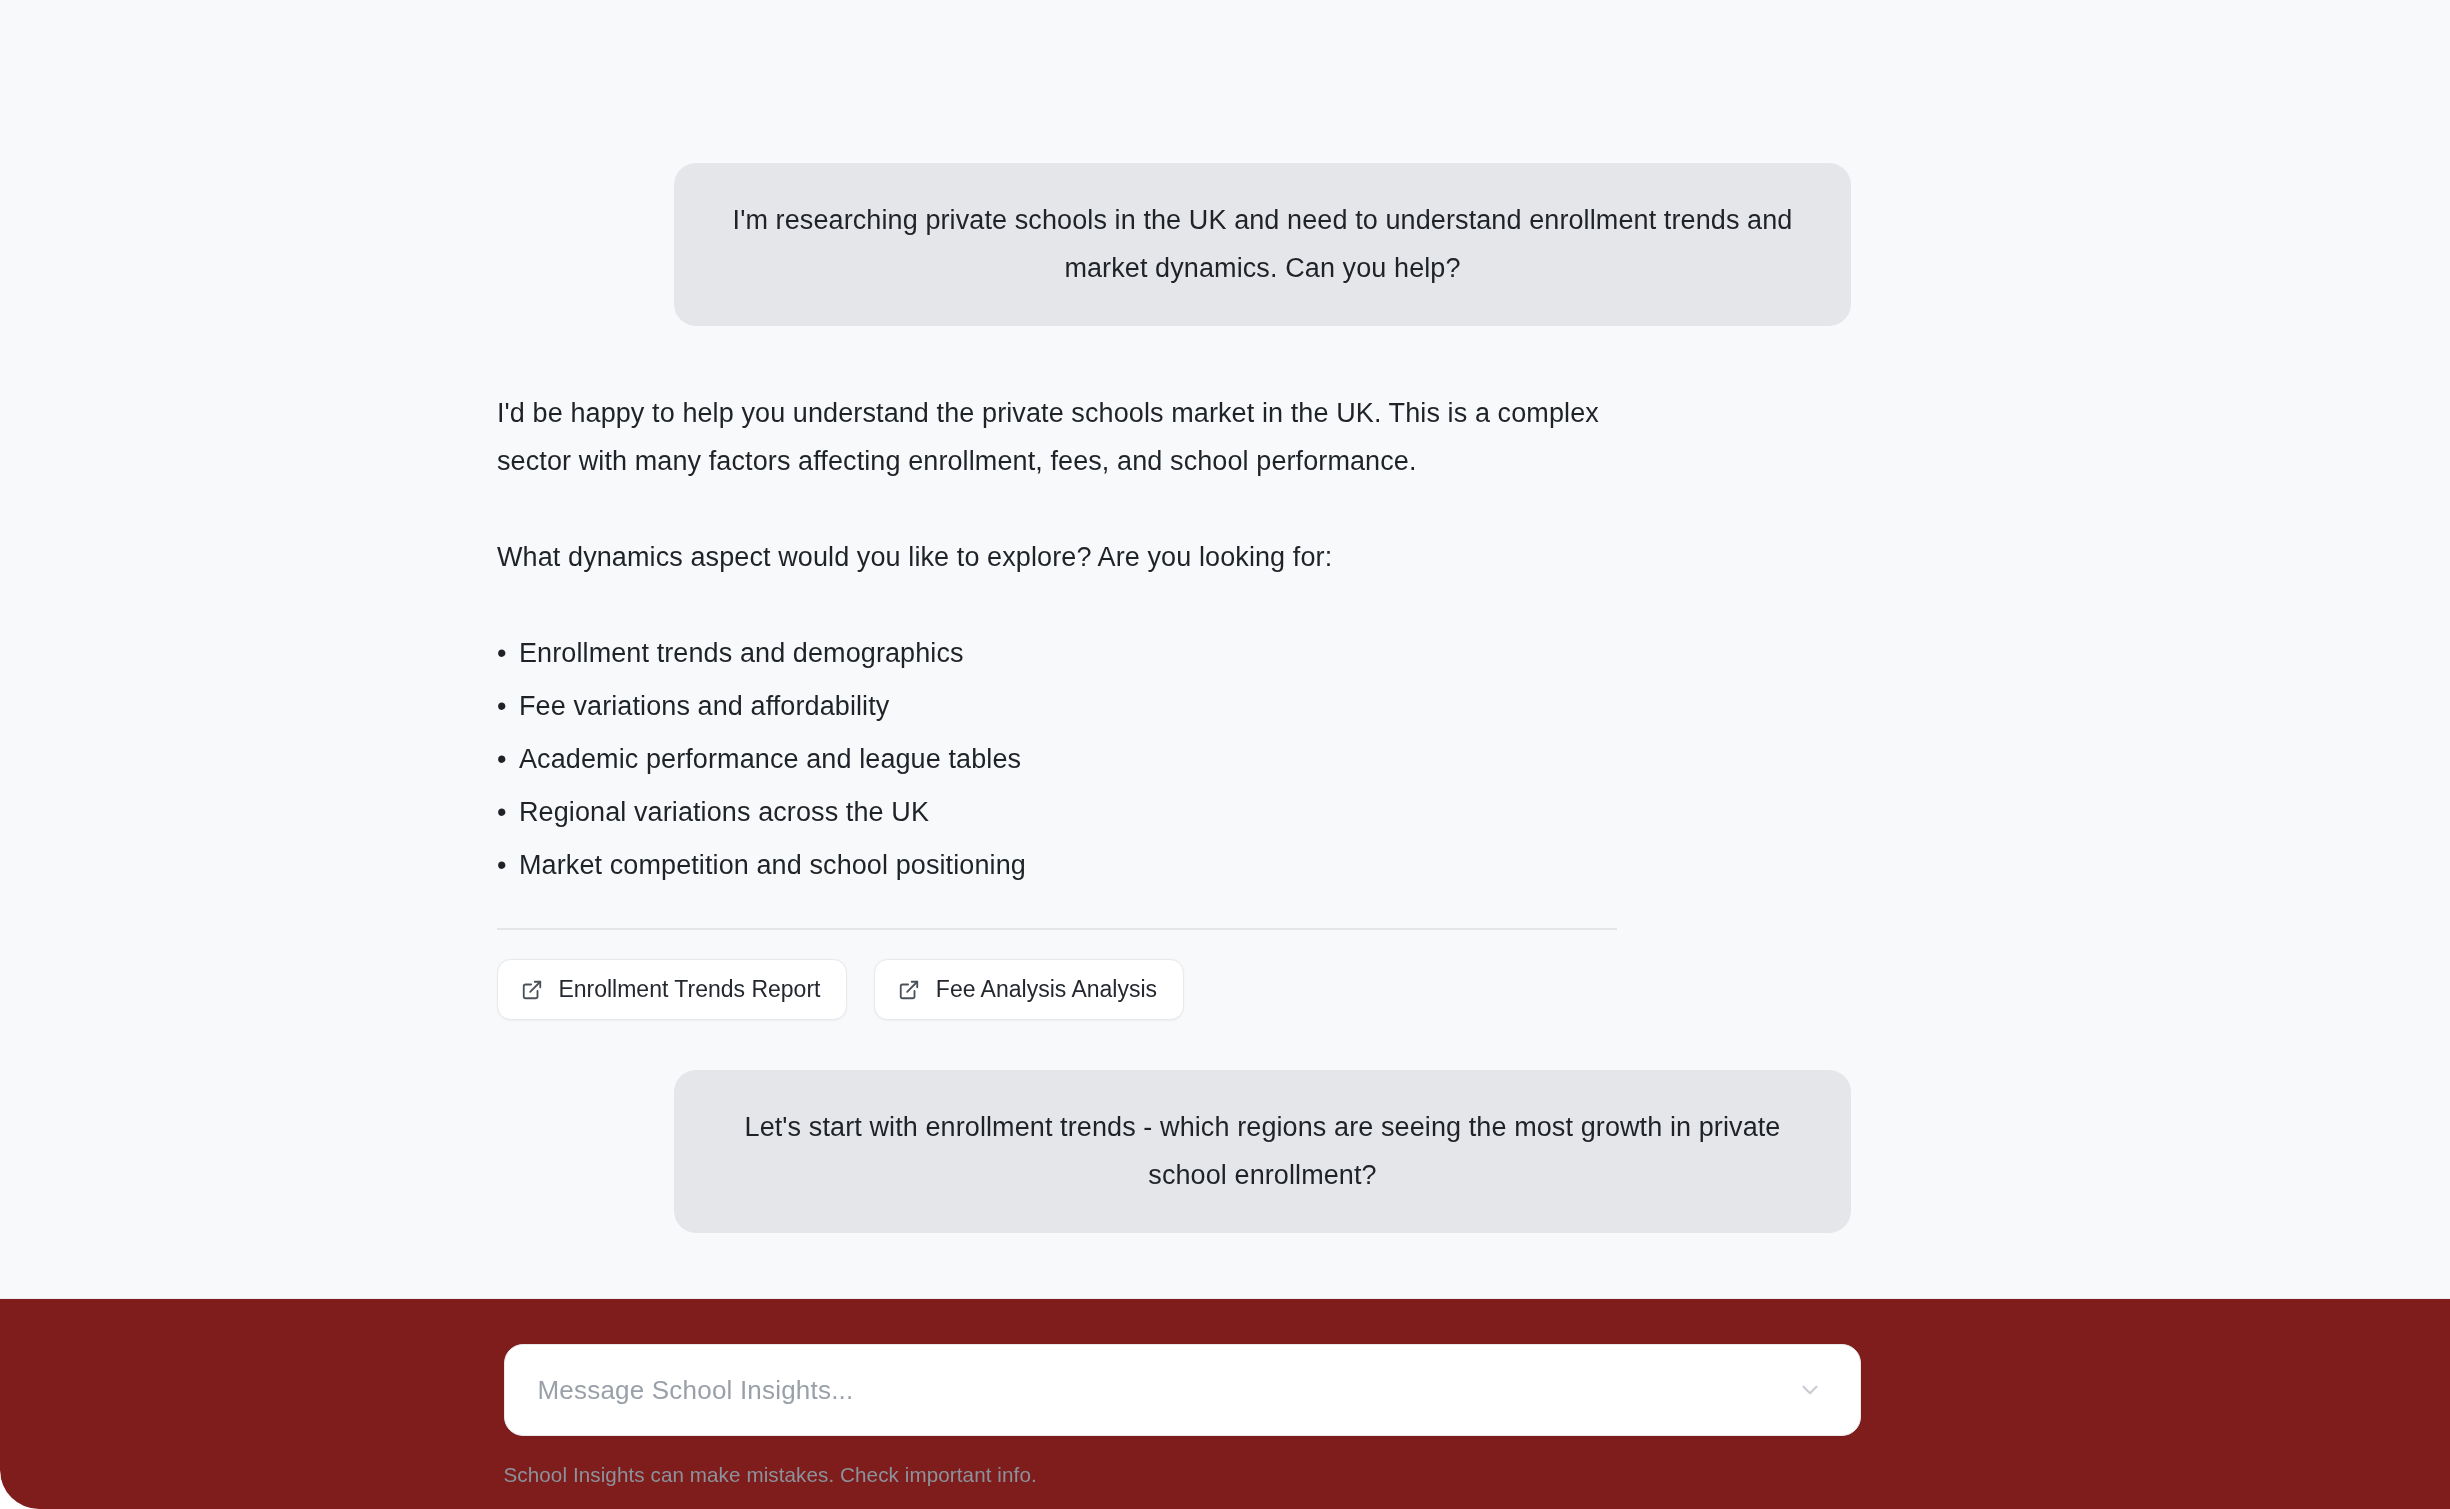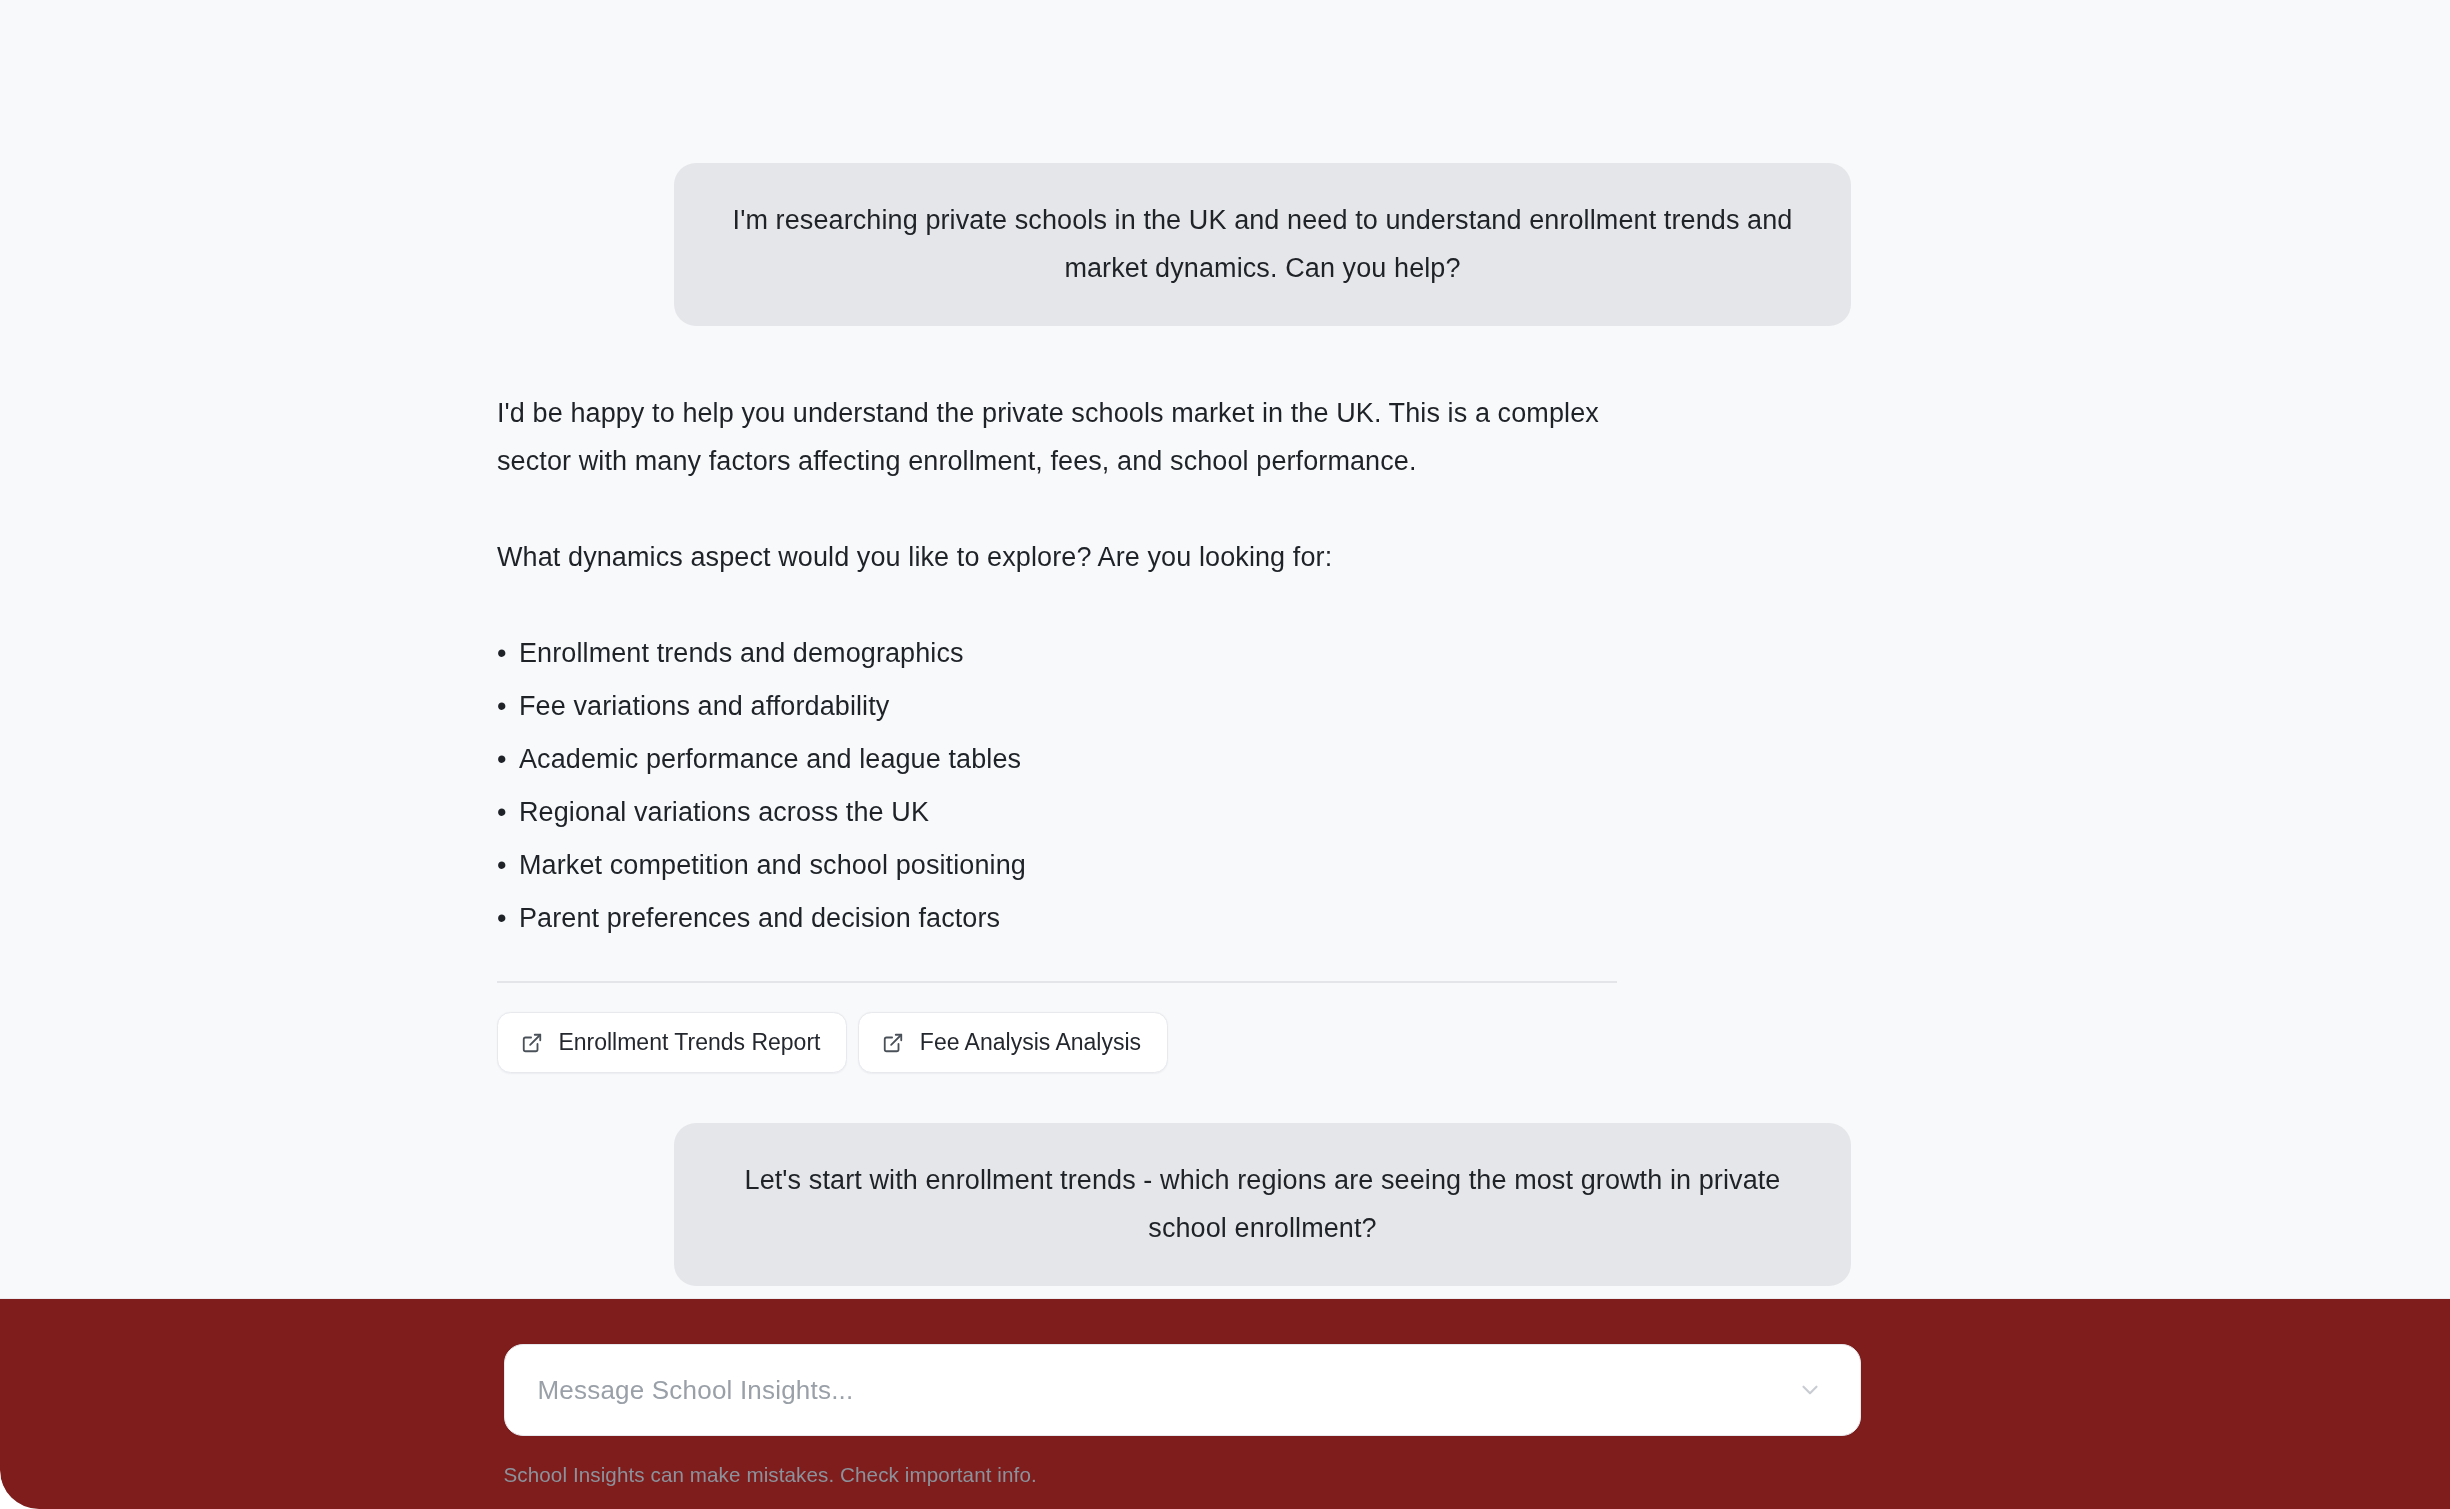--- a/index.html
+++ b/index.html
@@ -100,21 +100,21 @@
 
   
   .action-divider {
     height: 1.7px;
     background: #e3e5e9;
     width: 1120px;
     margin: 39px 0 29px 0;
   }
   .action-row {
     display: flex;
-    gap: 11px;
+    gap: 27px;
   }
   .action-button {
     display: inline-flex;
     align-items: center;
     gap: 15.4px;
     background: #ffffff;
     border: 1.7px solid #e7e9ed;
     border-radius: 13.7px;
     padding: 18px 26px 18px 23px;
     font-size: 23px;
@@ -212,23 +212,20 @@
             </li>
             <li>
               <span class="bullet-dot">•</span><span>Academic performance and league tables</span>
             </li>
             <li>
               <span class="bullet-dot">•</span><span>Regional variations across the UK</span>
             </li>
             <li>
               <span class="bullet-dot">•</span><span>Market competition and school positioning</span>
             </li>
-            <li>
-              <span class="bullet-dot">•</span><span>Parent preferences and decision factors</span>
-            </li>
           </ul>
 
           <div class="action-divider"></div>
 
           <div class="action-row">
             <button class="action-button">
               <span>
                 <svg width="22" height="22" viewBox="0 0 24 24" fill="none" stroke="#4a5159" stroke-width="2" stroke-linecap="round" stroke-linejoin="round">
                   <path d="M18 13v6a2 2 0 0 1-2 2H5a2 2 0 0 1-2-2V8a2 2 0 0 1 2-2h6"></path>
                   <polyline points="15 3 21 3 21 9"></polyline>

